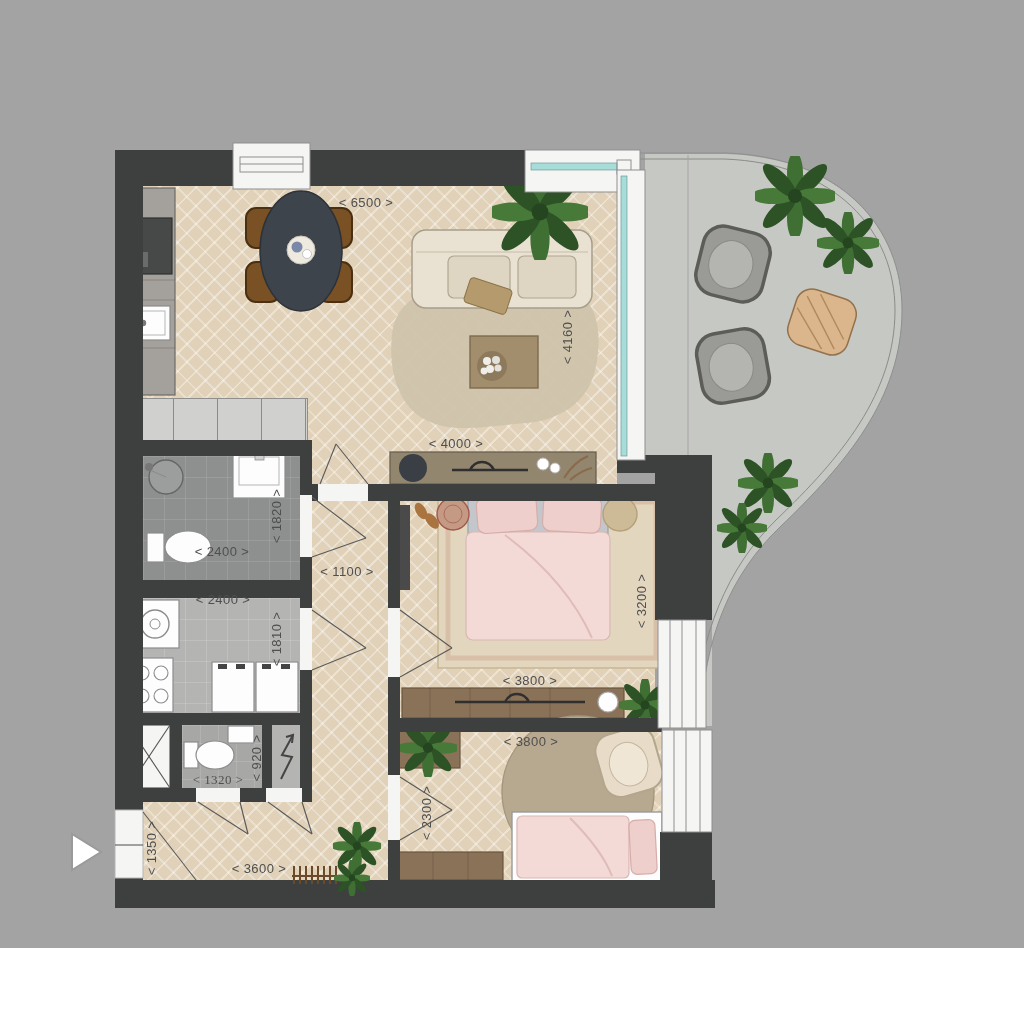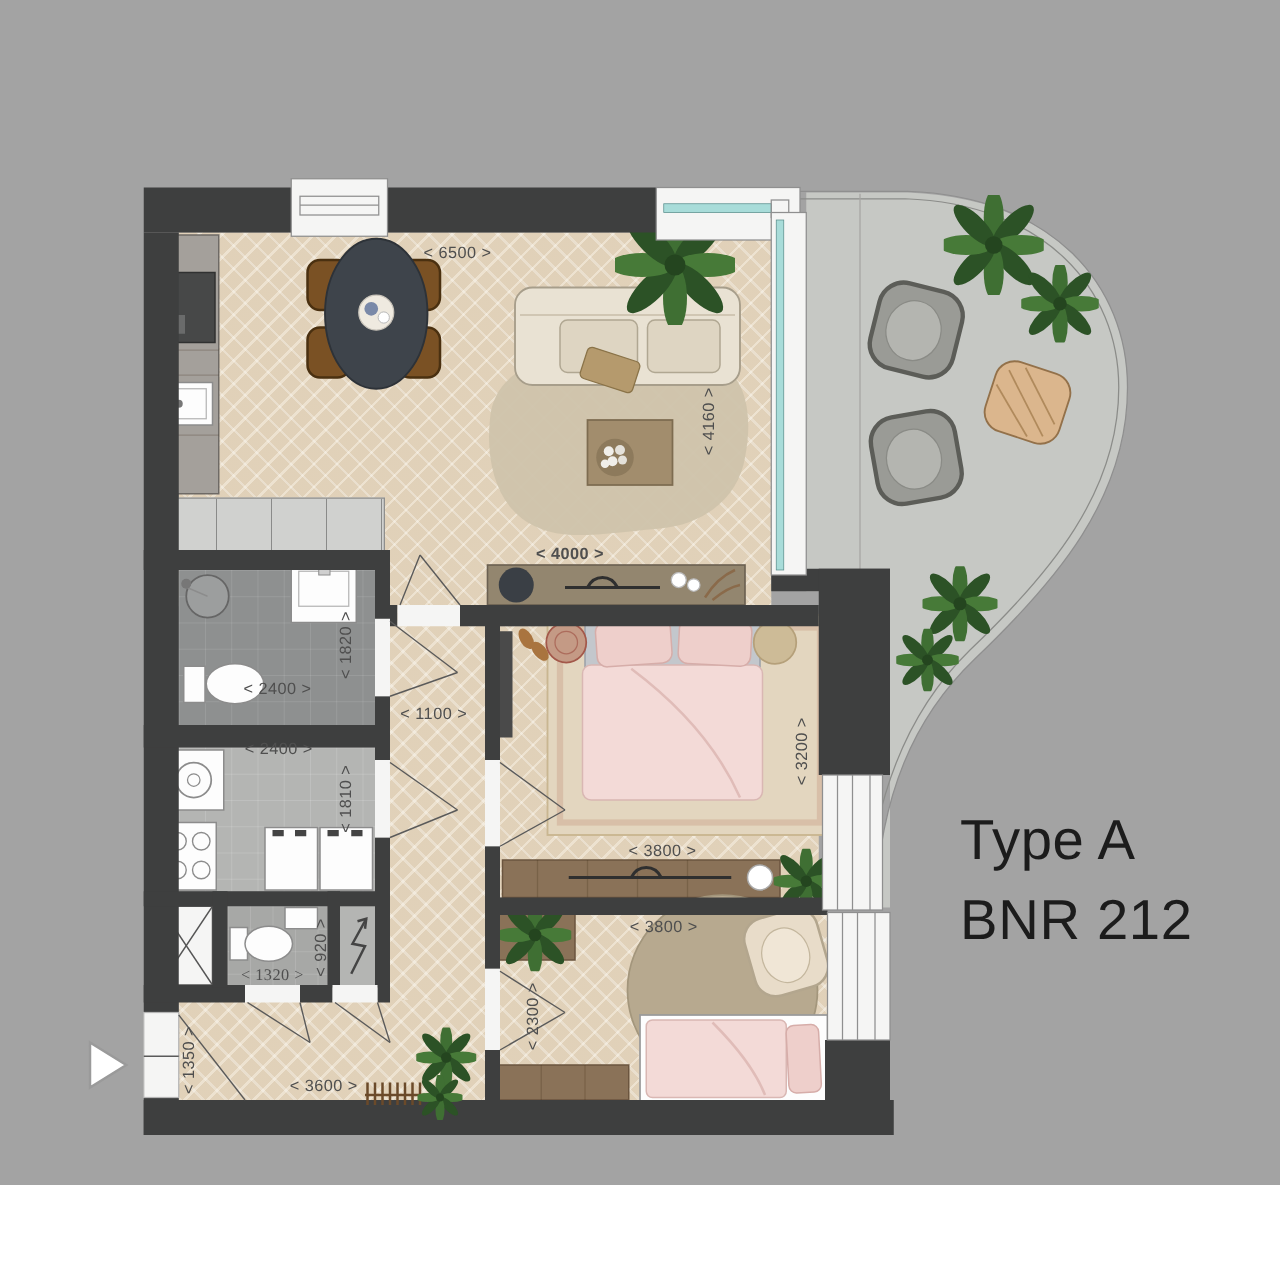--- a/index.html
+++ b/index.html
@@ -381,33 +381,29 @@
         <line x1="330" y1="866" x2="330" y2="884"></line>
           <line x1="336" y1="866" x2="336" y2="884"></line>
       </g>
       <use href="#plant" x="-20" y="-20" width="40" height="40" transform="translate(357,846) scale(1.2)"></use>
       <use href="#plant" x="-20" y="-20" width="40" height="40" transform="translate(352,878) scale(0.9)"></use>
     </g>
   </svg>
 
   <div class="dim" style="left:366px;top:202px;">&lt; 6500 &gt;</div>
   <div class="dim v" style="left:567px;top:337px;">&lt; 4160 &gt;</div>
-  <div class="dim" style="left:456px;top:443px;font-weight:bold;">&lt; 4000 &gt;</div>
+  <div class="dim" style="left:456px;top:443px;">&lt; 4000 &gt;</div>
   <div class="dim v" style="left:276px;top:516px;">&lt; 1820 &gt;</div>
   <div class="dim" style="left:222px;top:551px;">&lt; 2400 &gt;</div>
   <div class="dim" style="left:223px;top:599px;">&lt; 2400 &gt;</div>
   <div class="dim v" style="left:276px;top:639px;">&lt; 1810 &gt;</div>
   <div class="dim" style="left:347px;top:571px;">&lt; 1100 &gt;</div>
   <div class="dim v" style="left:641px;top:601px;">&lt; 3200 &gt;</div>
   <div class="dim" style="left:530px;top:680px;">&lt; 3800 &gt;</div>
   <div class="dim" style="left:531px;top:741px;">&lt; 3800 &gt;</div>
   <div class="dim v" style="left:256px;top:758px;">&lt; 920 &gt;</div>
   <div class="dim" style="left:218px;top:780px;font-family:Liberation Serif, serif;">&lt; 1320 &gt;</div>
   <div class="dim v" style="left:426px;top:813px;">&lt; 2300 &gt;</div>
   <div class="dim v" style="left:151px;top:848px;">&lt; 1350 &gt;</div>
   <div class="dim" style="left:259px;top:868px;">&lt; 3600 &gt;</div>
 
-  <div id="title">
-    <div>Type A</div>
-    <div>BNR 212</div>
-  </div>
 
 </div>
 
 </body></html>

